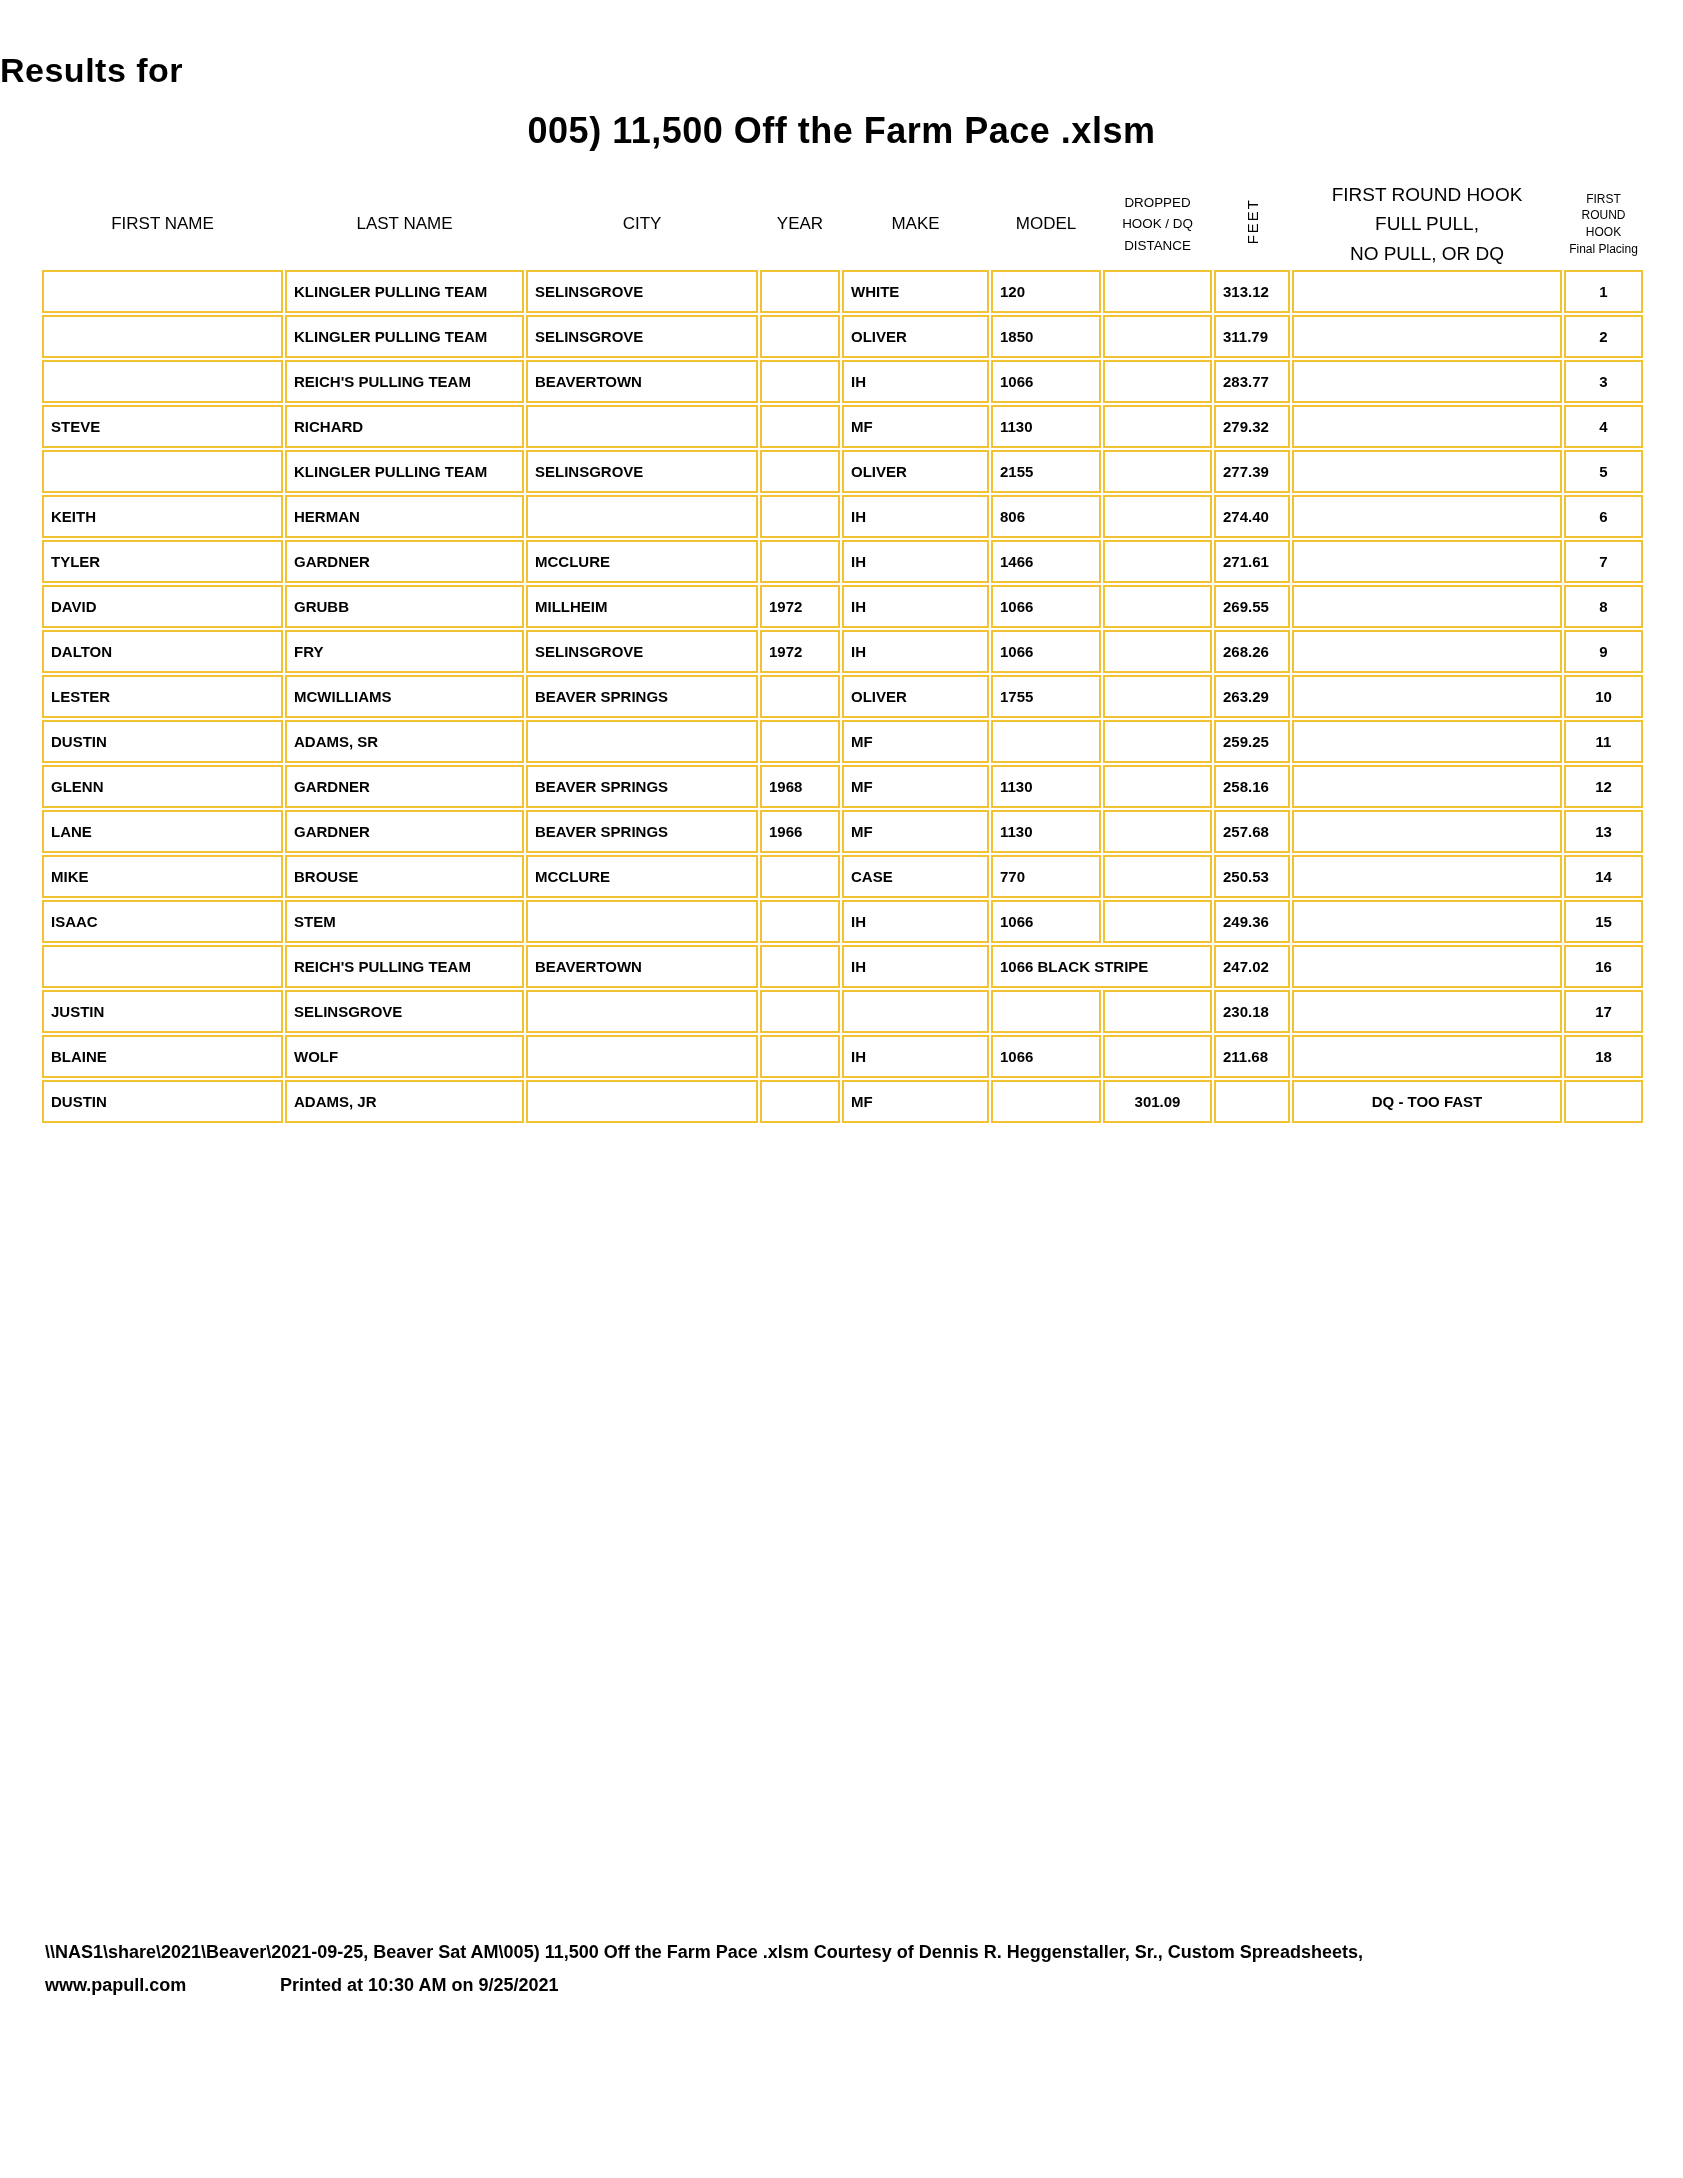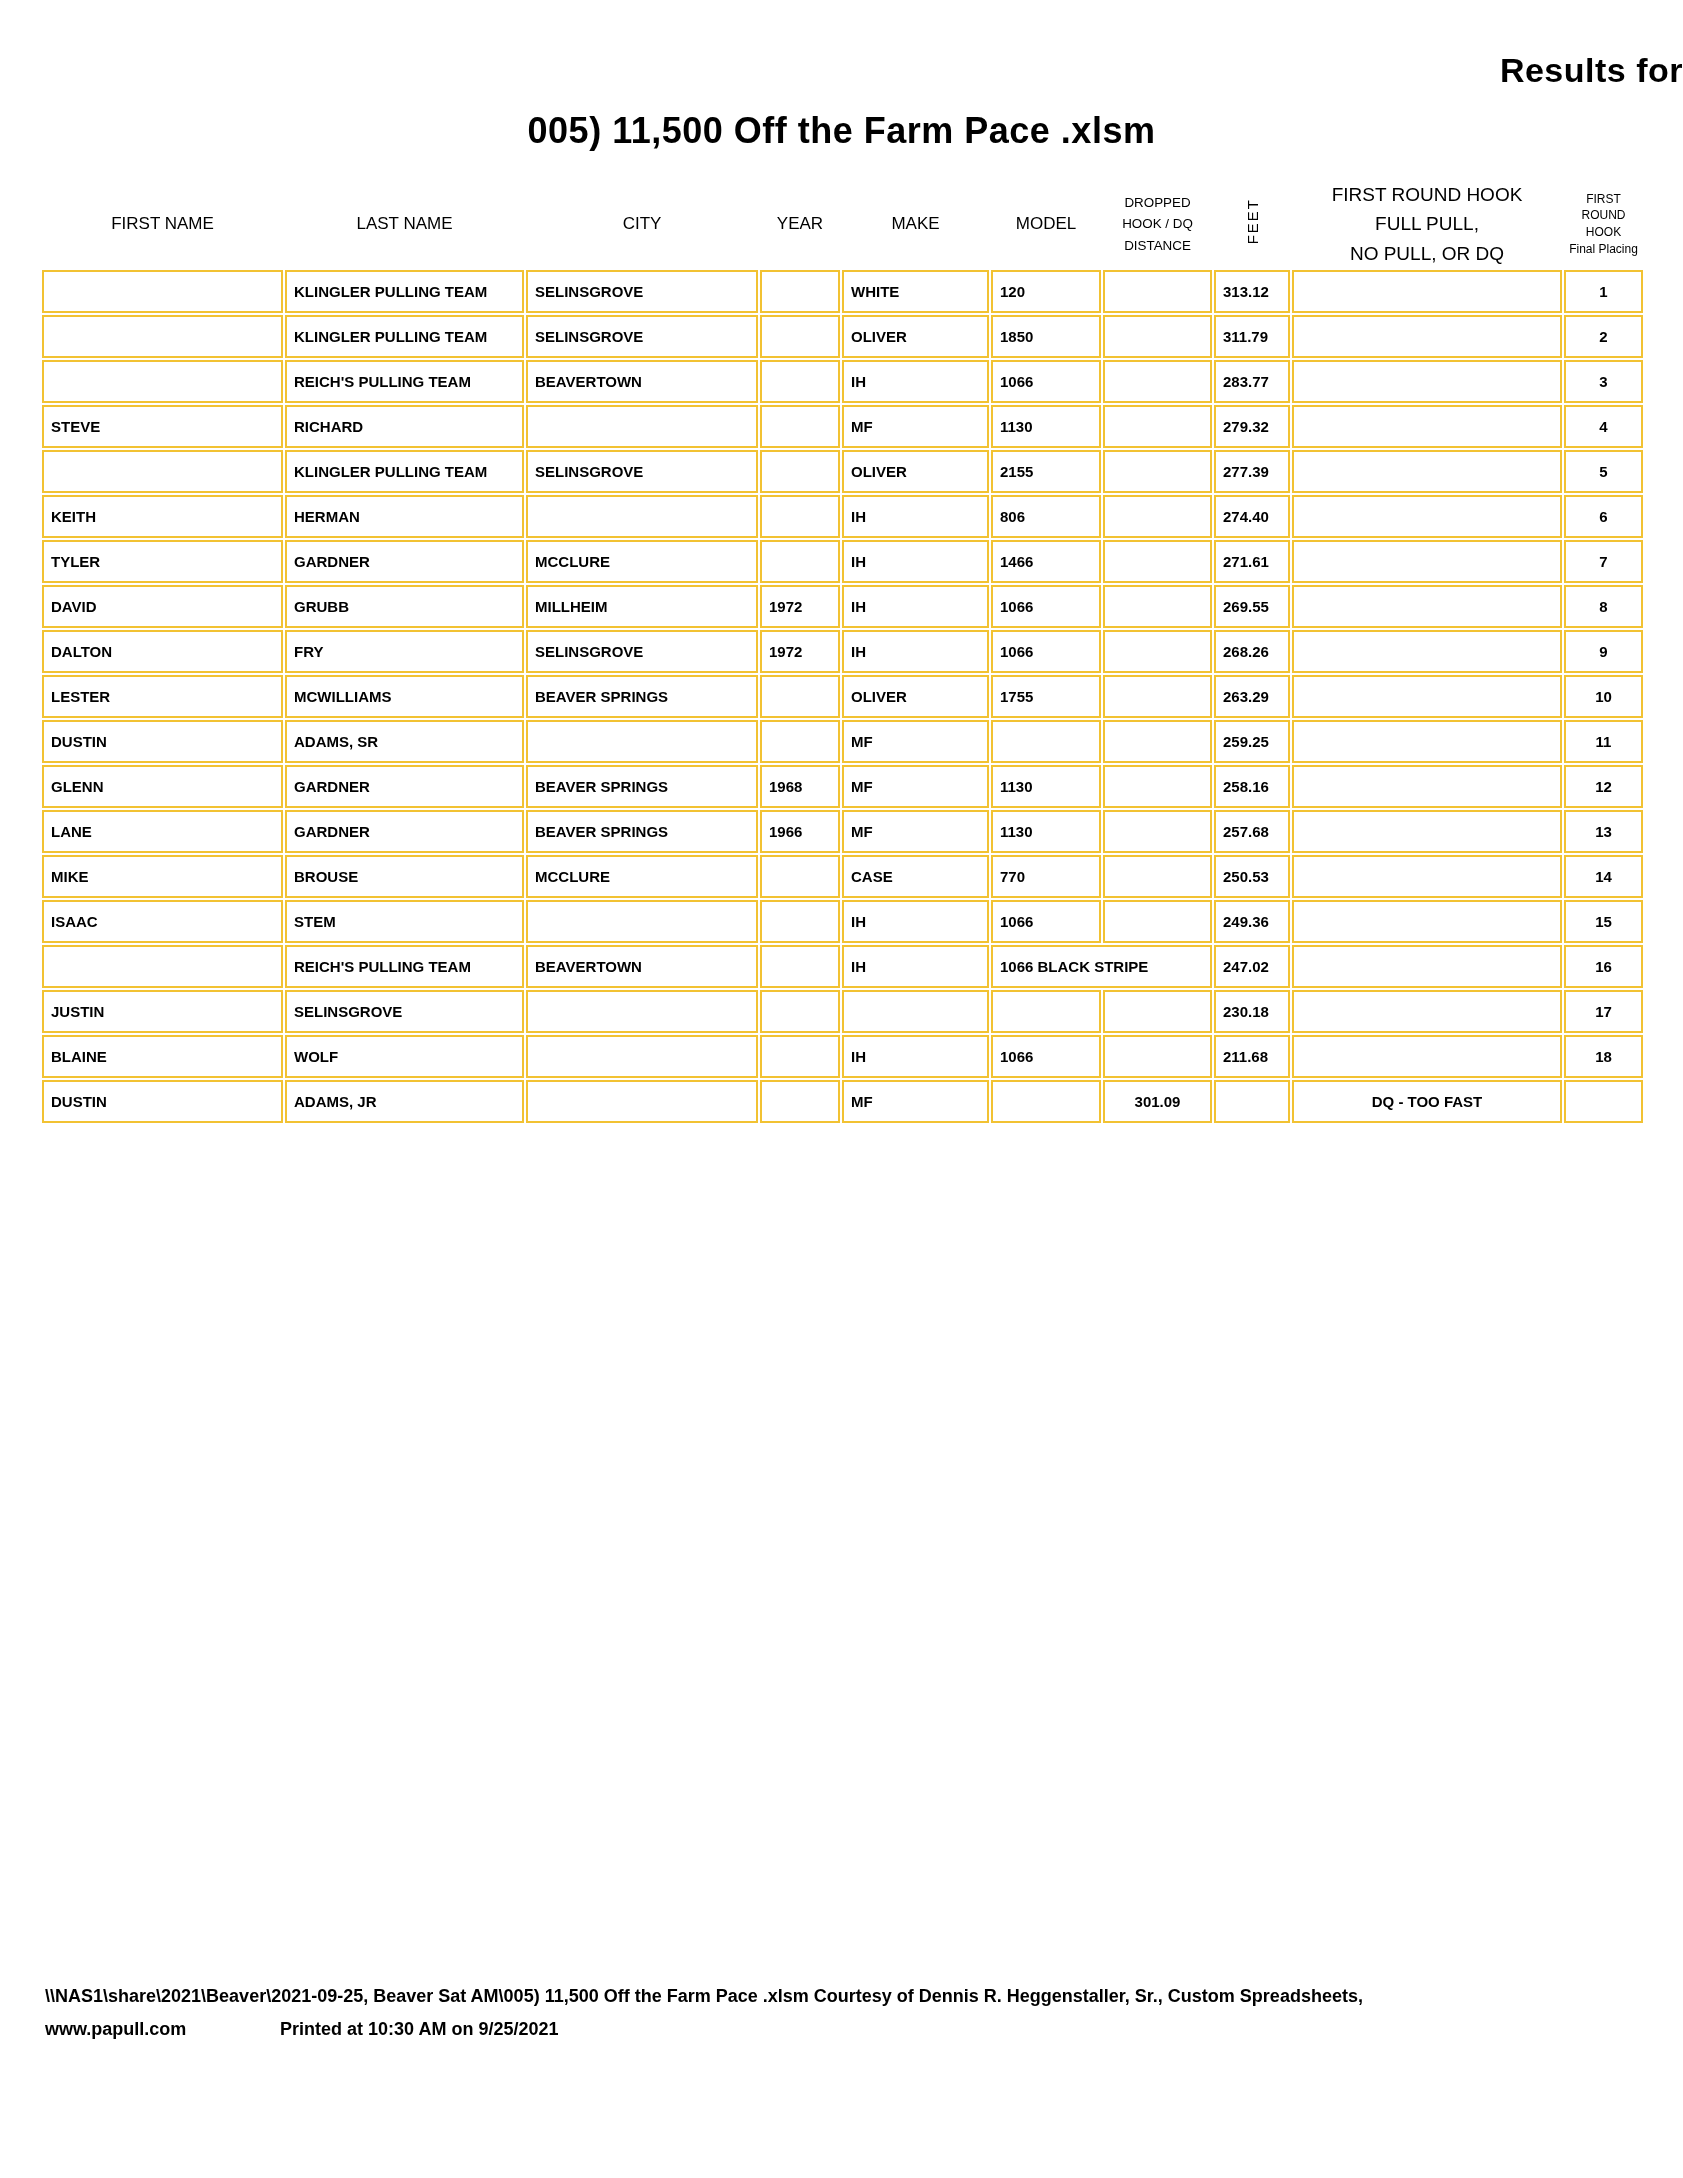--- a/index.html
+++ b/index.html
@@ -9,21 +9,21 @@
     font-family:"Liberation Sans", sans-serif;
     font-weight:bold;
     color:#000;
     position:relative;
     overflow:hidden;
   }
   .page { position:absolute; inset:0; }
 
   .title1 {
     margin-top:51px;
-    text-align:right;
+    text-align:left;
     font-size:34px;
     letter-spacing:0.5px;
   }
   .title2 {
     margin-top:20px;
     text-align:center;
     font-size:36px;
     letter-spacing:0.5px;
   }
 
@@ -66,21 +66,21 @@
     white-space:nowrap;
     overflow:visible;
     padding:0;
   }
   td.c-left   { text-align:left; padding-left:7px; padding-right:3px; }
   td.c-center { text-align:center; }
 
   .footer {
     position:absolute;
     left:45px;
-    top:1980px;
+    top:1936px;
     font-size:18px;
     line-height:33px;
     white-space:nowrap;
   }
   .f-left { display:inline-block; width:230px; }
 </style>
 </head>
 <body>
 
 <div class="page">

